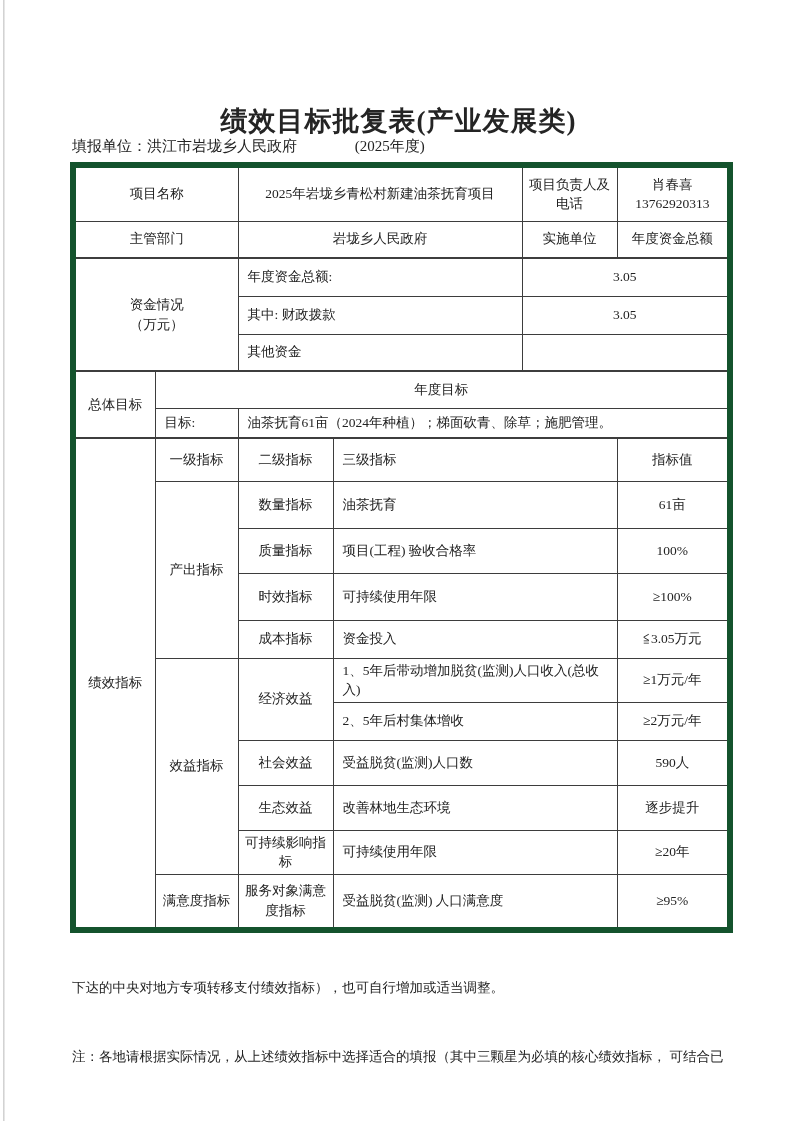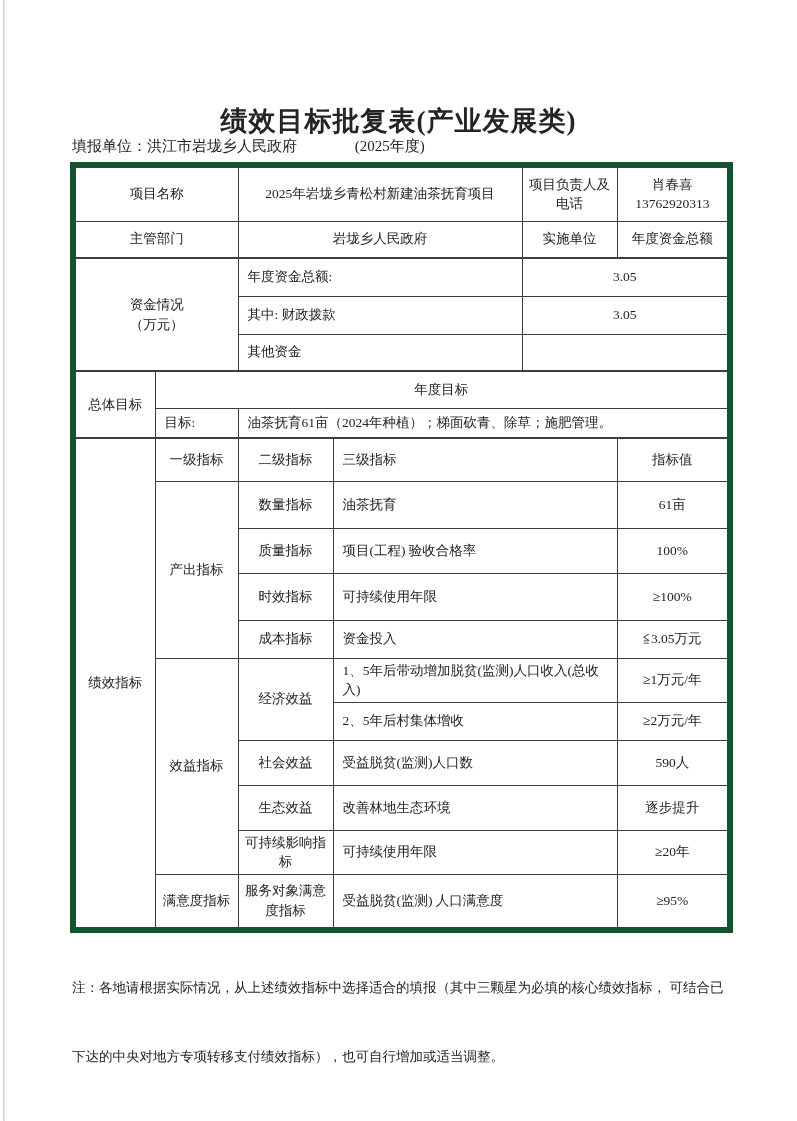--- a/index.html
+++ b/index.html
@@ -192,16 +192,16 @@
     <tr style="height:56px">
       <td>满意度指标</td>
       <td>服务对象满意度指标</td>
       <td colspan="2" class="tl">受益脱贫(监测) 人口满意度</td>
       <td>≥95%</td>
     </tr>
   </tbody>
     </table>
 
   <div class="note">
+    <div>下达的中央对地方专项转移支付绩效指标），也可自行增加或适当调整。</div>
     <div>注：各地请根据实际情况，从上述绩效指标中选择适合的填报（其中三颗星为必填的核心绩效指标， 可结合已</div>
-    <div>下达的中央对地方专项转移支付绩效指标），也可自行增加或适当调整。</div>
   </div>
 </div>
 
 </body></html>

